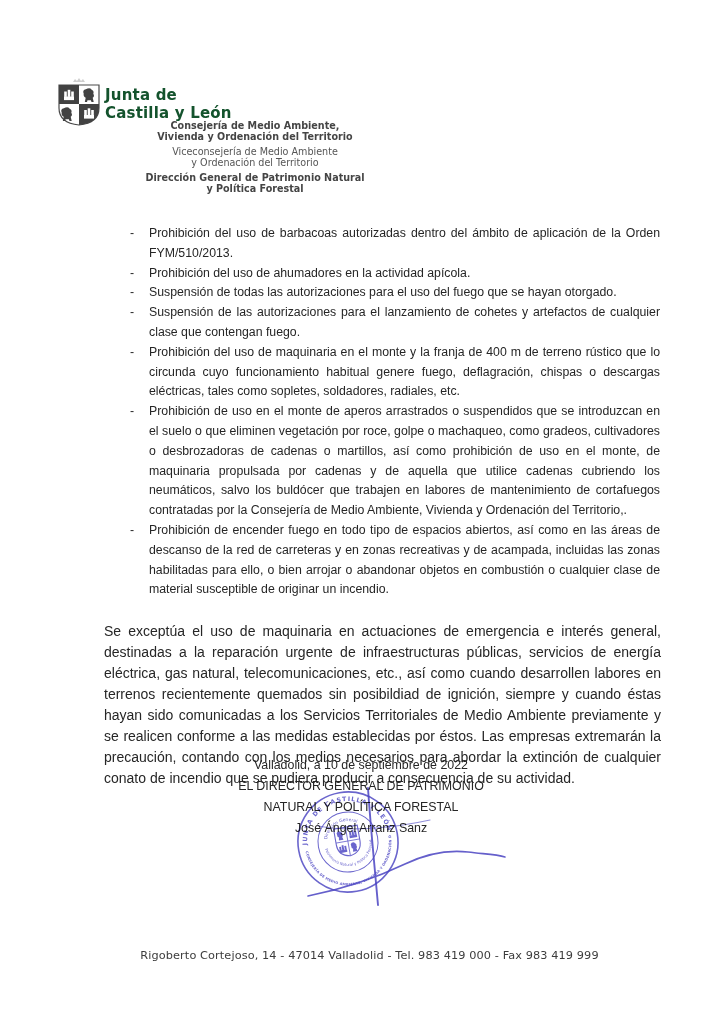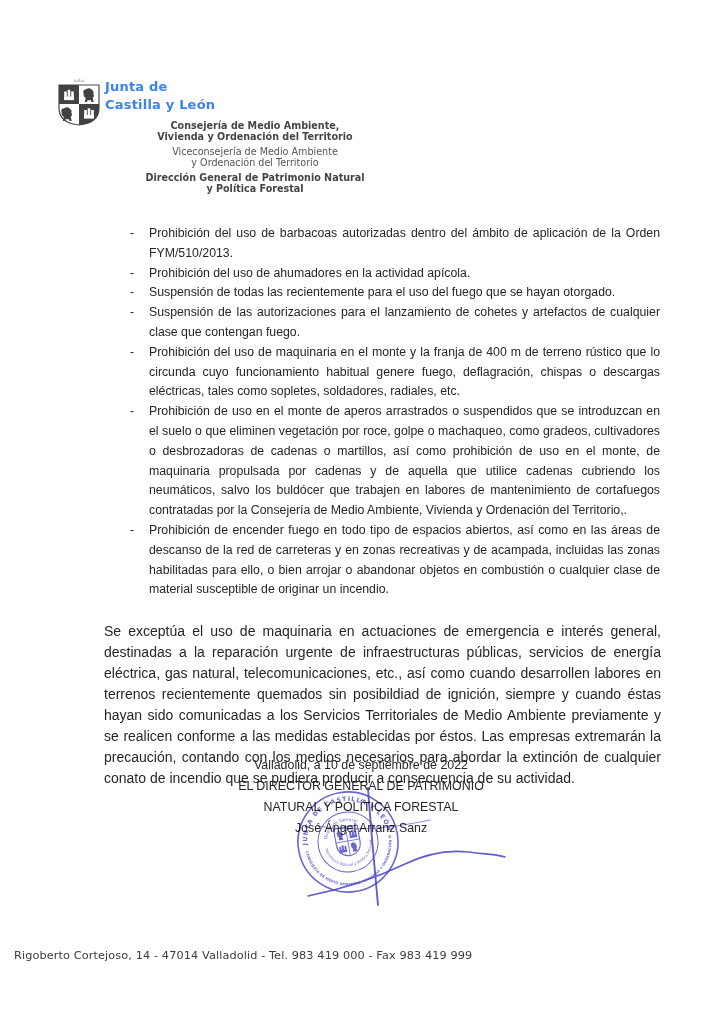--- a/index.html
+++ b/index.html
@@ -9,24 +9,24 @@
     background:#fff;
     overflow:hidden;
     font-family:"Liberation Sans", sans-serif;
     color:#262626;
   }
 
   
   .letterhead{position:absolute;left:57px;top:76px;}
   .logo{position:absolute;left:0;top:2px;width:44px;height:48px;}
   .org-name{
-    position:absolute;left:48px;top:2px;
+    position:absolute;left:48px;top:10px;
     font-family:"DejaVu Sans", sans-serif;
-    font-weight:bold;font-size:13px;line-height:18px;
-    color:#3b82f6;letter-spacing:.2px;white-space:nowrap;
+    font-weight:bold;font-size:15px;line-height:18px;
+    color:#14532d;letter-spacing:.2px;white-space:nowrap;
   }
   .dept{
     position:absolute;left:48px;top:44px;width:300px;
     font-family:"DejaVu Sans", sans-serif;
     color:#454545;font-size:9.6px;line-height:11.4px;white-space:nowrap;text-align:center;
   }
   .dept .grp{margin-bottom:3px;}
   .grp.bold{font-weight:bold;}
   .grp.semi{font-weight:normal;color:#555;}
 
@@ -58,20 +58,21 @@
   
   .stamp-overlay{
     position:absolute;left:278px;top:748px;width:244px;height:200px;
     mix-blend-mode:multiply;
     pointer-events:none;
   }
 
   
   .footer{
     position:absolute;left:0;top:949px;width:725px;
+    text-align:center;
     font-family:"DejaVu Sans", sans-serif;
     font-size:11.3px;color:#3c3c3c;letter-spacing:.1px;
     padding-left:14px;box-sizing:border-box;
   }
 </style>
 </head>
 <body>
 
 <div class="page">
 
@@ -120,21 +121,21 @@
       <div class="grp bold">
         <div>Dirección General de Patrimonio Natural</div>
         <div>y Política Forestal</div>
       </div>
     </div>
   </div>
 
   <ul class="bullets">
     <li>Prohibición del uso de barbacoas autorizadas dentro del ámbito de aplicación de la Orden FYM/510/2013.</li>
     <li>Prohibición del uso de ahumadores en la actividad apícola.</li>
-    <li>Suspensión de todas las recientemente para el uso del fuego que se hayan otorgado.</li>
+    <li>Suspensión de todas las autorizaciones para el uso del fuego que se hayan otorgado.</li>
     <li>Suspensión de las autorizaciones para el lanzamiento de cohetes y artefactos de cualquier clase que contengan fuego.</li>
     <li>Prohibición del uso de maquinaria en el monte y la franja de 400 m de terreno rústico que lo circunda cuyo funcionamiento habitual genere fuego, deflagración, chispas o descargas eléctricas, tales como sopletes, soldadores, radiales, etc.</li>
     <li>Prohibición de uso en el monte de aperos arrastrados o suspendidos que se introduzcan en el suelo o que eliminen vegetación por roce, golpe o machaqueo, como gradeos, cultivadores o desbrozadoras de cadenas o martillos, así como prohibición de uso en el monte, de maquinaria propulsada por cadenas y de aquella que utilice cadenas cubriendo los neumáticos, salvo los buldócer que trabajen en labores de mantenimiento de cortafuegos contratadas por la Consejería de Medio Ambiente, Vivienda y Ordenación del Territorio,.</li>
     <li>Prohibición de encender fuego en todo tipo de espacios abiertos, así como en las áreas de descanso de la red de carreteras y en zonas recreativas y de acampada, incluidas las zonas habilitadas para ello, o bien arrojar o abandonar objetos en combustión o cualquier clase de material susceptible de originar un incendio.</li>
   </ul>
 
   <p class="paragraph">Se exceptúa el uso de maquinaria en actuaciones de emergencia e interés general, destinadas a la reparación urgente de infraestructuras públicas, servicios de energía eléctrica, gas natural, telecomunicaciones, etc., así como cuando desarrollen labores en terrenos recientemente quemados sin posibildiad de ignición, siempre y cuando éstas hayan sido comunicadas a los Servicios Territoriales de Medio Ambiente previamente y se realicen conforme a las medidas establecidas por éstos. Las empresas extremarán la precaución, contando con los medios necesarios para abordar la extinción de cualquier conato de incendio que se pudiera producir a consecuencia de su actividad.</p>
 
   <div class="signature">
     <div class="sig-line">Valladolid, a 10 de septiembre de 2022</div>

